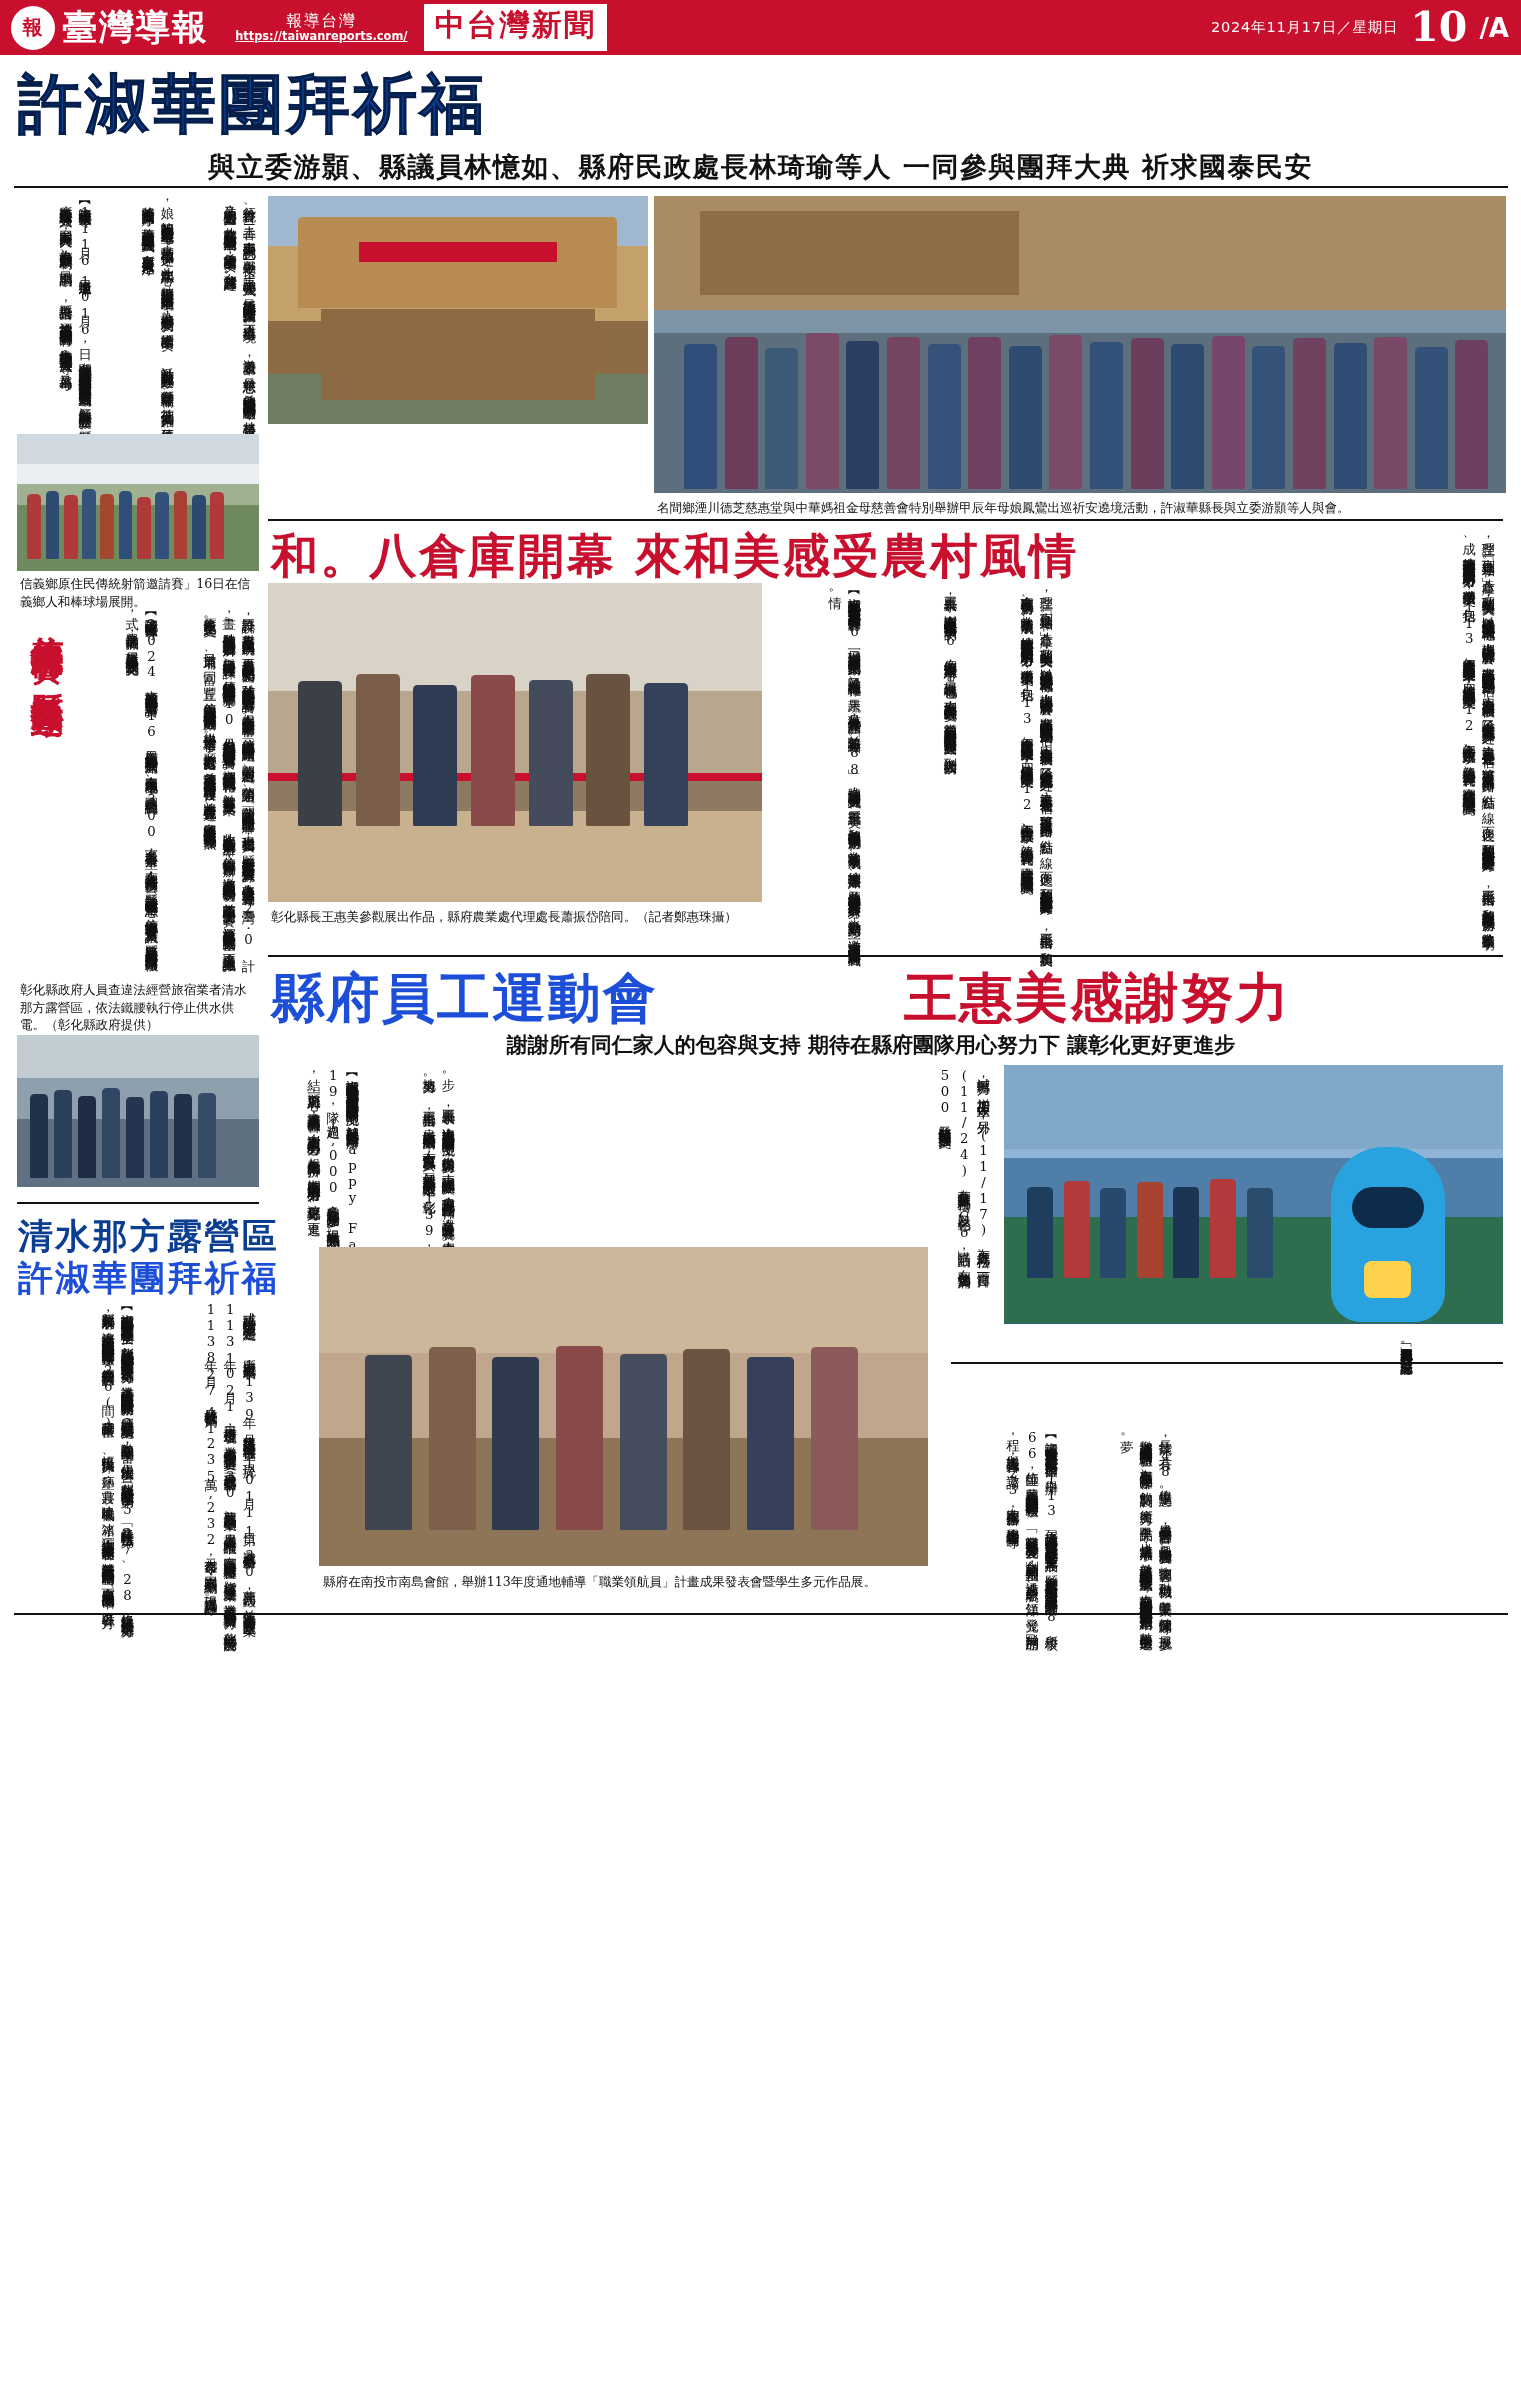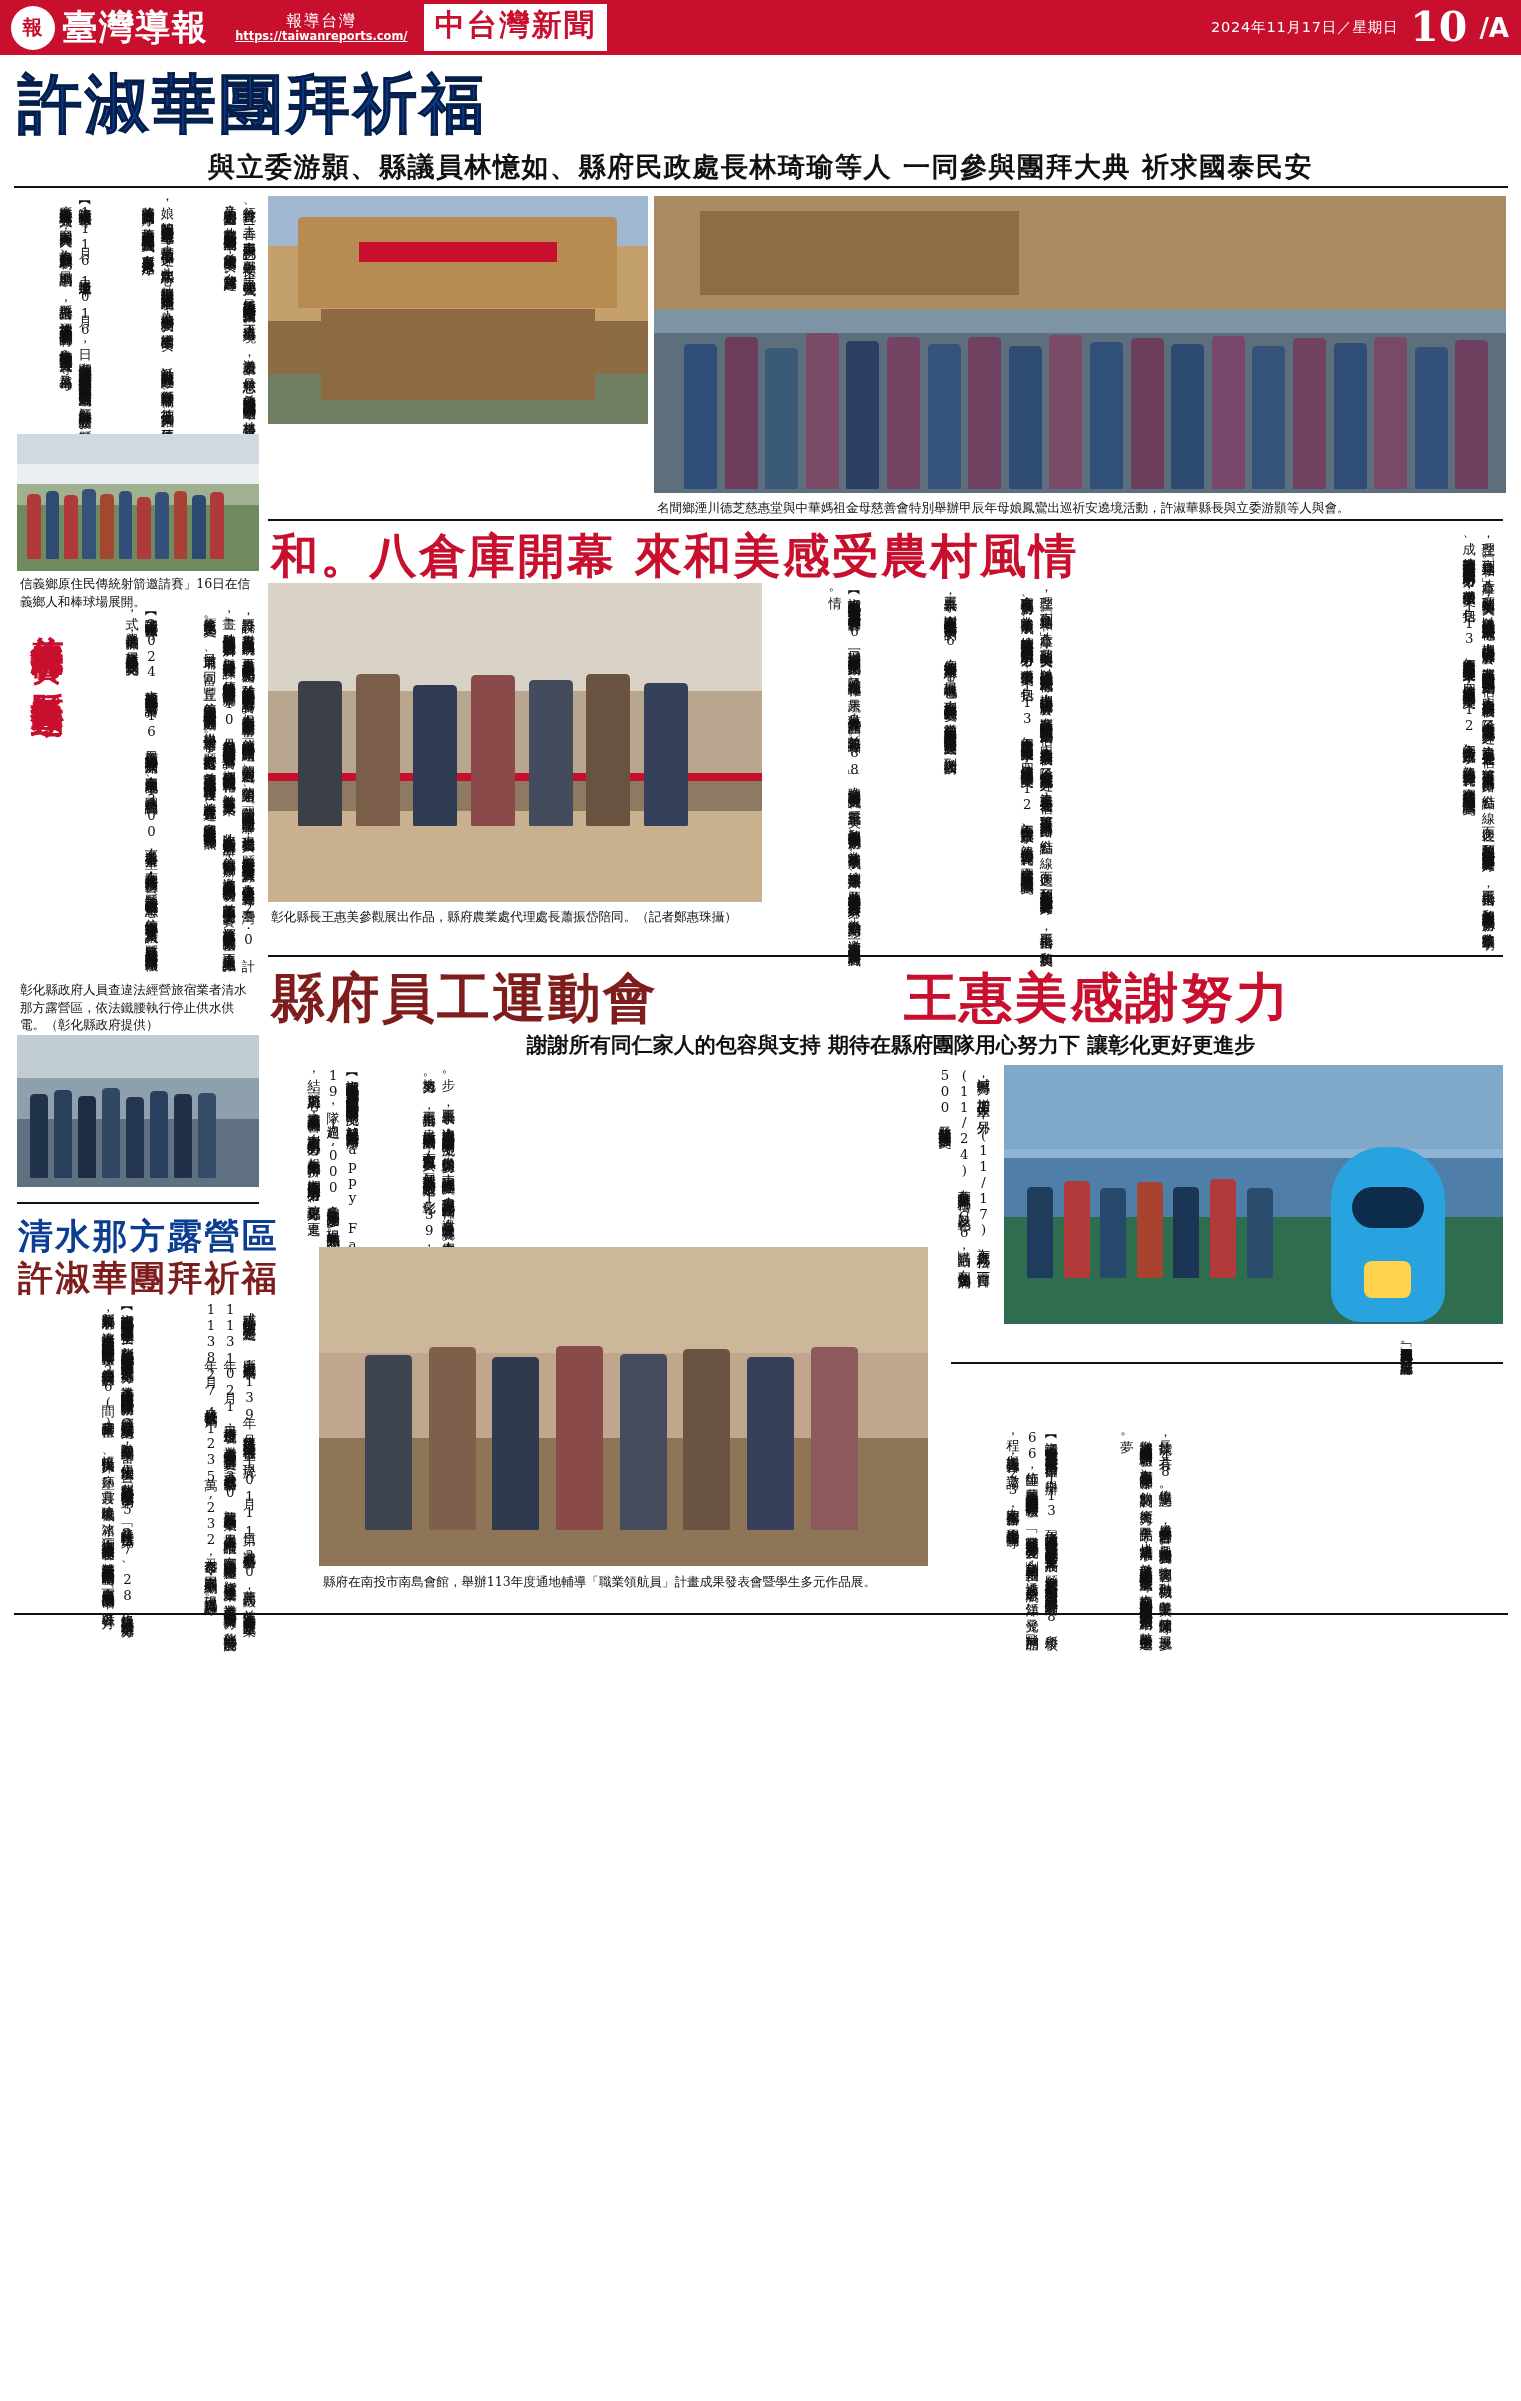--- a/index.html
+++ b/index.html
@@ -101,21 +101,21 @@
   }
   .cap.v { writing-mode:vertical-rl; text-orientation:upright; }
 
   .hl2 {
     position:absolute;
     font-family:"DejaVu Serif","Liberation Serif",serif;
     font-weight:bold; letter-spacing:2.3px;
   }
   .hl-red { color:#c8102e; }
   .hl-blue { color:#0b3d91; }
-  .hl-black { color:#7f1d1d; }
+  .hl-black { color:#1d4ed8; }
 
   .divider-h { position:absolute; background:#111; height:1.5px; }
 
   
   .ph-temple { background:linear-gradient(#9fb8cf 0 22%, #c4a06a 22% 55%, #8c6b45 55% 78%, #6f7d63 78% 100%); }
   .ph-group  { background:linear-gradient(#b6c7d4 0 30%, #7d93a6 30% 46%, #5d6e7c 46% 100%); }
   .ph-archery{ background:linear-gradient(#cfd9df 0 30%, #9fb191 30% 52%, #6f8a5e 52% 100%); }
   .ph-warehouse{ background:linear-gradient(#d9d2c6 0 34%, #b9a68f 34% 62%, #8e7a63 62% 100%); }
   .ph-police { background:linear-gradient(#c2ccd3 0 28%, #8ea0ad 28% 55%, #5f7180 55% 100%); }
   .ph-sports { background:linear-gradient(#8fb4d6 0 36%, #4f7fa8 36% 60%, #2f5f86 60% 100%); }
@@ -270,21 +270,21 @@
   <div class="col vtext body-col" style="left:965px; top:586px; width:91px; height:358px;">整理，一直到這棟「和。八」倉庫，整理的美輪美奐，以後將變成地方非常重要的地標。也期待中央能從法條解套，讓在縣鎮市農會的相關土地可以規劃做民宿，因為農業推廣到最後，除了做食農付錢在地好東西之外，旅客來了之後需要住宿，將可提供農會未來另一條出路、結合點、線、面之後，和美的觀光景象一定能夠讓和美好還要更好。
 
 王縣長指出，和美鎮農會在理事長勞德勝、常務監事李明成、總幹事蕭淑如等三巨頭及所有同仁大家的用心努力下，榮獲多個獎項，包括113年度全國農業達人選拔大獎榮獲季軍、四健作業組競賽榮獲全國二等獎及112年全國十大特色家政班、綠色照顧十大優良典範、全國健康作業績幼初組一等獎等成績亮眼。</div>
   <div class="col vtext body-col" style="left:1293px; top:532px; width:205px; height:396px; font-size:13.3px;">整理，一直到這棟「和。八」倉庫，整理的美輪美奐，以後將變成地方非常重要的地標。也期待中央能從法條解套，讓在縣鎮市農會的相關土地可以規劃做民宿，因為農業推廣到最後，除了做食農付錢在地好東西之外，旅客來了之後需要住宿，將可提供農會未來另一條出路、結合點、線、面之後，和美的觀光景象一定能夠讓和美好還要更好。
 
 王縣長指出，和美鎮農會在理事長勞德勝、常務監事李明成、總幹事蕭淑如等三巨頭及所有同仁大家的用心努力下，榮獲多個獎項，包括113年度全國農業達人選拔大獎榮獲季軍、四健作業組競賽榮獲全國二等獎及112年全國十大特色家政班、綠色照顧十大優良典範、全國健康作業績幼初組一等獎等成績亮眼。</div>
 
   <div class="divider-h" style="left:268px; top:955px; width:1235px;"></div>
   <div class="hl2 hl-black" style="left:271px; top:963px; font-size:53px;">縣府員工運動會</div>
   <div class="hl2 hl-red" style="left:904px; top:963px; font-size:53px;">王惠美感謝努力</div>
-  <div style="position:absolute; left:275px; top:1031px; width:1232px; text-align:center; font-size:21px; font-weight:bold; font-family:'DejaVu Serif','Liberation Serif',serif;">謝謝所有同仁家人的包容與支持 期待在縣府團隊用心努力下 讓彰化更好更進步</div>
+  <div style="position:absolute; left:255px; top:1031px; width:1232px; text-align:center; font-size:21px; font-weight:bold; font-family:'DejaVu Serif','Liberation Serif',serif;">謝謝所有同仁家人的包容與支持 期待在縣府團隊用心努力下 讓彰化更好更進步</div>
 
   <div class="col vtext body-col" style="left:271px; top:1068px; width:91px; height:327px;">【記者鄭惠珠彰化報導】彰化縣政府為了提供同仁豐富的休閒聯誼管道並增進親子間的交流，於彰化縣立體育館內舉辦「Happy Family活力躍動誼！」員工親子運動會，縣長王惠美親臨現場致詞，吸引來自約內各單位及縣府一級機關共組成19隊，超過1,000多位同仁及各界踴躍參加，現場氣氛熱鬧非凡。
 
 王縣長表示，謝謝所有同仁們平時的辛苦，讓縣政持續不斷地向前走，也要謝謝所有同仁家人的包容與支持，讓同仁可以全心在工作上努力與付出，這次的活動希望能讓各局處間更加團結，縣府更加一心，讓親子有更相處的機會，謝謝所有員工的用心努力，一起為彰化的未來打拚；期待在縣府團隊的用心與努力下，讓彰化更好、更進</div>
   <div class="col vtext body-col" style="left:367px; top:1068px; width:91px; height:327px;">步。
 
 王縣長表示，這次由人事處規劃管道並增進親子間的交流，從參與體驗力，更強調團隊綠性默契，充分展現團隊合作的精神，還有「親子趣味競賽」，大小朋友同心協力完成任務，讓大家都能夠利用機會帶著親子一起來參與，還有豐富的摸彩品，希望同仁與家人能有豐得的機會放鬆心情，有更好的親子關係，有有力氣為縣親做更好的各種項的的同仁的用心努力，大家一起為彰化過升上地來努力。
 
 王縣長指出，最近縣府舉辦幾項活動，有空大家也可以參與，包括威觀處鹿耳的「卦山大纜走 彰化139縱走」活動，為大家選擇八條登山路線，鼓勵大家走出來，</div>
   <div class="col vtext body-col" style="left:902px; top:1068px; width:91px; height:198px;">減輕壓力，增加工作效率；另外，(11/17)有鹿虎馬拉松、下體拜日(11/24)有伯立歐公益馬拉松；以及「彰化Go購」活動，在彰化消費滿500元登錄發票收據即可參加抽獎。</div>

